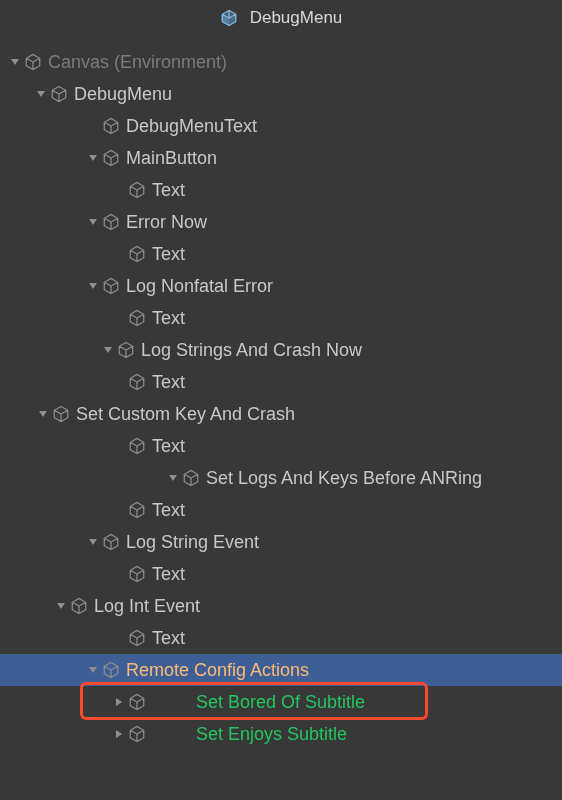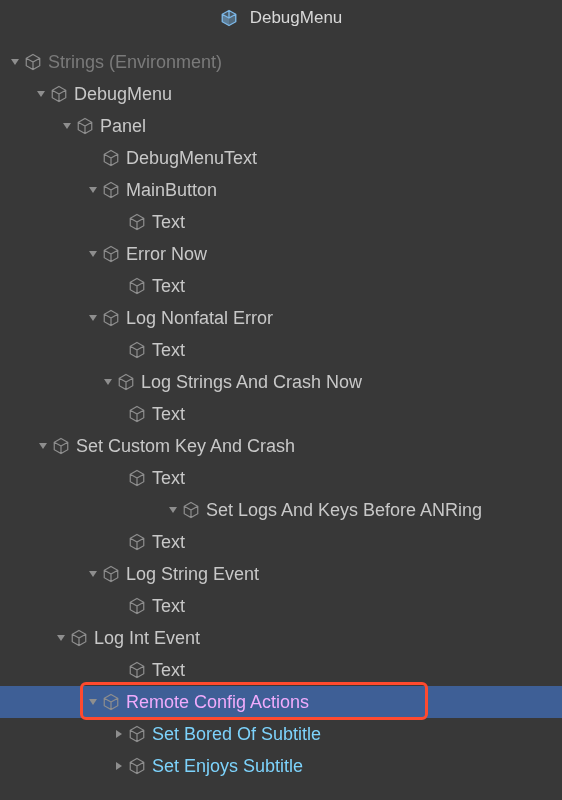--- a/index.html
+++ b/index.html
@@ -31,22 +31,22 @@
   .row {
     display: flex;
     align-items: center;
     height: 32px;
     position: relative;
     white-space: nowrap;
   }
   .row.selected {
     background: #3e5f96;
   }
-  .row.selected .label { color: #f0abfc; }
-  .row.dimmed .label { color: #7dd3fc; }
+  .row.selected .label { color: #fdba74; }
+  .row.dimmed .label { color: #22c55e; margin-left: 44px; }
   .arrow {
     width: 14px;
     height: 14px;
     display: inline-flex;
     align-items: center;
     justify-content: center;
     margin-right: 2px;
     flex-shrink: 0;
   }
   .arrow svg { display: block; }
@@ -94,60 +94,47 @@
     <span class="arrow">
       <svg width="10" height="10" viewBox="0 0 10 10">
           <path d="M1 2 L9 2 L5 8 Z" fill="#8e8e8e"></path>
         </svg>
     </span>
     <span class="cube">
       <svg width="18" height="18" viewBox="0 0 24 24">
         <path d="M12 2 L21 7 L21 17 L12 22 L3 17 L3 7 Z M12 12 L21 7 M12 12 L3 7 M12 12 L12 22" fill="none" stroke="#8e8e8e" stroke-width="1.6"></path>
       </svg>
     </span>
-    <span class="label">Strings (Environment)</span>
+    <span class="label">Canvas (Environment)</span>
   </div>
 
   <div class="row" style="padding-left:34px;">
     <span class="arrow">
       <svg width="10" height="10" viewBox="0 0 10 10">
           <path d="M1 2 L9 2 L5 8 Z" fill="#8e8e8e"></path>
         </svg>
     </span>
     <span class="cube">
       <svg width="18" height="18" viewBox="0 0 24 24">
         <path d="M12 2 L21 7 L21 17 L12 22 L3 17 L3 7 Z M12 12 L21 7 M12 12 L3 7 M12 12 L12 22" fill="none" stroke="#8e8e8e" stroke-width="1.6"></path>
       </svg>
     </span>
     <span class="label">DebugMenu</span>
   </div>
 
-  <div class="row" style="padding-left:60px;">
-    <span class="arrow">
-      <svg width="10" height="10" viewBox="0 0 10 10">
-          <path d="M1 2 L9 2 L5 8 Z" fill="#8e8e8e"></path>
-        </svg>
+
+  <div class="row" style="padding-left:86px;">
+    <span class="arrow blank">
+      <svg width="10" height="10"></svg>
     </span>
     <span class="cube">
       <svg width="18" height="18" viewBox="0 0 24 24">
         <path d="M12 2 L21 7 L21 17 L12 22 L3 17 L3 7 Z M12 12 L21 7 M12 12 L3 7 M12 12 L12 22" fill="none" stroke="#8e8e8e" stroke-width="1.6"></path>
       </svg>
     </span>
-    <span class="label">Panel</span>
-  </div>
-
-  <div class="row" style="padding-left:86px;">
-    <span class="arrow blank">
-      <svg width="10" height="10"></svg>
-    </span>
-    <span class="cube">
-      <svg width="18" height="18" viewBox="0 0 24 24">
-        <path d="M12 2 L21 7 L21 17 L12 22 L3 17 L3 7 Z M12 12 L21 7 M12 12 L3 7 M12 12 L12 22" fill="none" stroke="#8e8e8e" stroke-width="1.6"></path>
-      </svg>
-    </span>
     <span class="label">DebugMenuText</span>
   </div>
 
   <div class="row" style="padding-left:86px;">
     <span class="arrow">
         <svg width="10" height="10" viewBox="0 0 10 10">
           <path d="M1 2 L9 2 L5 8 Z" fill="#8e8e8e"></path>
         </svg>
       </span>
     <span class="cube">

